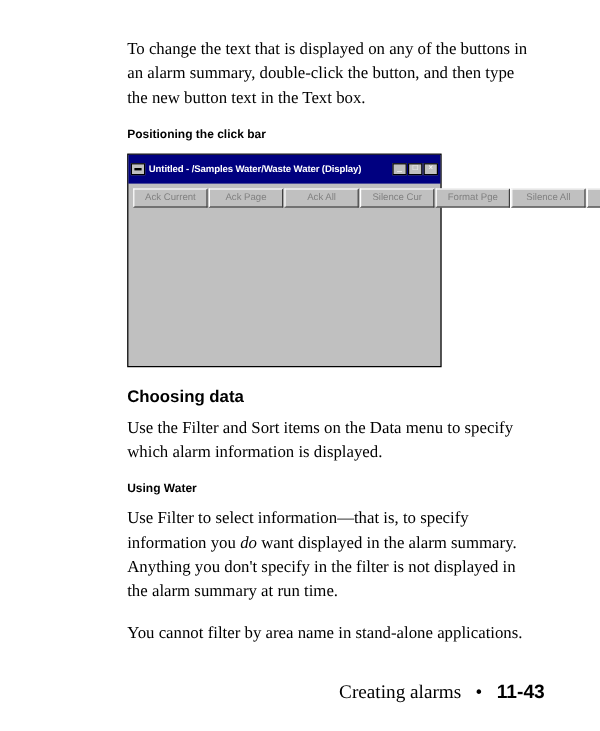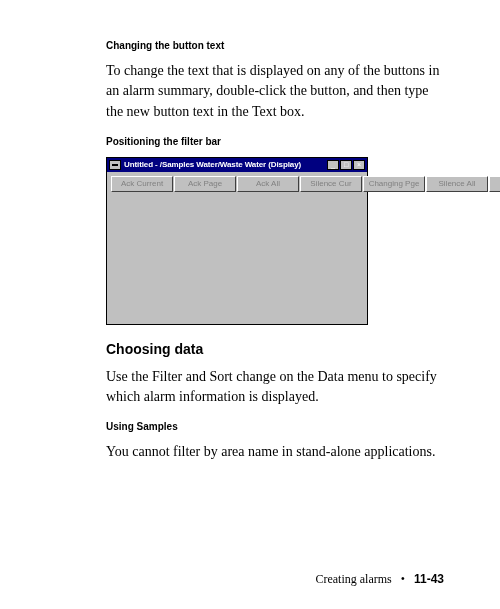--- a/index.html
+++ b/index.html
@@ -2,27 +2,27 @@
 <html><head>
   <meta charset="utf-8">
   <style>
     * { box-sizing: border-box; margin: 0; padding: 0; }
     html, body { width: 500px; height: 609px; background: #fff; font-family: Georgia, 'Times New Roman', serif; color: #000; }
     .page { padding: 32px 56px 24px 106px; }
     h3.sub { font-family: Arial, Helvetica, sans-serif; font-weight: bold; font-size: 10px; margin-top: 8px; margin-bottom: 10px; }
     p.body { font-size: 14px; line-height: 1.45; margin-bottom: 14px; }
     .italic { font-style: italic; }
     h2.section { font-family: Arial, Helvetica, sans-serif; font-weight: bold; font-size: 14px; margin-top: 6px; margin-bottom: 10px; }
-    .footer { position: absolute; bottom: 22px; right: 56px; font-size: 12px; }
+    .footer { position: absolute; bottom: 22px; right: 46px; font-size: 16px; }
     .footer .chapter { font-family: Arial, Helvetica, sans-serif; font-weight: bold; }
 
     
     .winwrap { margin: 8px 0 16px 0; }
     .window { width: 262px; border: 1px solid #000; background: #c0c0c0; }
-    .titlebar { background: #000080; color: #fff; font-family: 'MS Sans Serif', Arial, sans-serif; font-size: 8px; display: flex; align-items: center; height: 14px; padding: 0 2px; }
+    .titlebar { background: #000080; color: #fff; font-family: 'MS Sans Serif', Arial, sans-serif; font-size: 8px; display: flex; align-items: center; height: 24px; padding: 0 2px; }
     .titlebar .sysbox { width: 12px; height: 10px; background: #c0c0c0; border: 1px solid #000; margin-right: 3px; display: flex; align-items: center; justify-content: center; }
     .titlebar .sysbox::after { content: ""; width: 6px; height: 2px; background: #000; }
     .titlebar .title { flex: 1; font-weight: bold; letter-spacing: -0.1px; overflow: hidden; white-space: nowrap; }
     .titlebar .ctrl { width: 12px; height: 10px; background: #c0c0c0; border: 1px solid #000; margin-left: 1px; display: flex; align-items: center; justify-content: center; font-size: 7px; font-family: Arial; line-height: 1; }
     .client { padding: 4px; display: flex; gap: 2px; }
     .btncol { display: flex; gap: 1px; }
     .wbtn { width: 62px; height: 16px; border-top: 1px solid #fff; border-left: 1px solid #fff; border-right: 1px solid #404040; border-bottom: 1px solid #404040; background: #c0c0c0; font-family: 'MS Sans Serif', Arial, sans-serif; font-size: 8px; color: #808080; display: flex; align-items: center; justify-content: center; }
     .gridarea { flex: 1; position: relative; }
     .gridinner { width: 100%; height: 100%; background: #fff; border-top: 1px solid #808080; border-left: 1px solid #808080; border-right: 1px solid #fff; border-bottom: 1px solid #fff; padding: 2px; }
     .hdrrow { display: flex; gap: 12px; margin-bottom: 3px; }
@@ -30,41 +30,40 @@
     .gh1 { width: 50px; }
     .gh2 { width: 42px; }
     .gh3 { width: 46px; }
     .handle { position: absolute; width: 4px; height: 4px; background: #000; }
     .gridbody { position: relative; height: 110px; }
   </style>
 </head>
 <body>
 
 <div class="page">
-  <h3 class="sub">Changing the button text</h3>
   <p class="body">To change the text that is displayed on any of the buttons in an alarm summary, double-click the button, and then type the new button text in the Text box.</p>
 
-  <h3 class="sub">Positioning the filter bar</h3>
+  <h3 class="sub">Positioning the click bar</h3>
 
   <div class="winwrap">
     <div class="window">
       <div class="titlebar">
         <div class="sysbox"></div>
         <div class="title">Untitled - /Samples Water/Waste Water (Display)</div>
         <div class="ctrl">_</div>
         <div class="ctrl">□</div>
         <div class="ctrl">×</div>
       </div>
       <div class="client">
         <div class="btncol">
           <div class="wbtn">Ack Current</div>
           <div class="wbtn">Ack Page</div>
           <div class="wbtn">Ack All</div>
           <div class="wbtn">Silence Cur</div>
-          <div class="wbtn">Changing Pge</div>
+          <div class="wbtn">Format Pge</div>
           <div class="wbtn">Silence All</div>
           <div class="wbtn">Anything</div>
           <div class="wbtn">Button</div>
           <div class="wbtn">Sort</div>
         </div>
         <div class="gridarea">
           <div class="gridinner">
             <div class="hdrrow">
               <div class="ghdr gh1">Alarm Time</div>
               <div class="ghdr gh2">Tagname</div>
@@ -85,23 +84,26 @@
               <div class="handle" style="bottom:-4px; left:50%; margin-left:-2px;"></div>
               <div class="handle" style="top:-18px; left:50%; margin-left:-2px;"></div>
             </div>
           </div>
         </div>
       </div>
     </div>
   </div>
 
   <h2 class="section">Choosing data</h2>
-  <p class="body">Use the Filter and Sort change on the Data menu to specify which alarm information is displayed.</p>
+  <p class="body">Use the Filter and Sort items on the Data menu to specify which alarm information is displayed.</p>
 
-  <h3 class="sub">Using Samples</h3>
+  <h3 class="sub">Using Water</h3>
+  <p class="body">
+    <span>Use Filter to select information—that is, to specify information you </span><span class="italic">do</span><span> want displayed in the alarm summary. Anything you don't specify in the filter is not displayed in the alarm summary at run time.</span>
+  </p>
   <p class="body">You cannot filter by area name in stand-alone applications.</p>
 </div>
 
 <div class="footer">
   <span>Creating alarms</span>
   &nbsp;&nbsp;<span>•</span>&nbsp;&nbsp;
   <span class="chapter">11-43</span>
 </div>
 
 </body></html>

